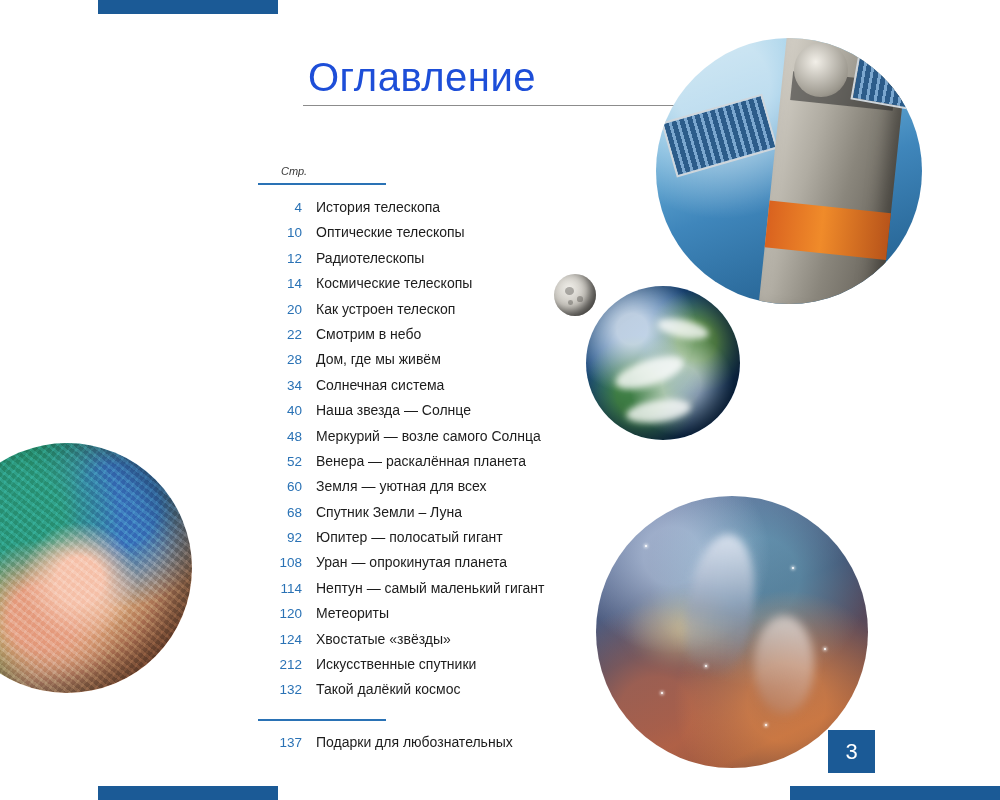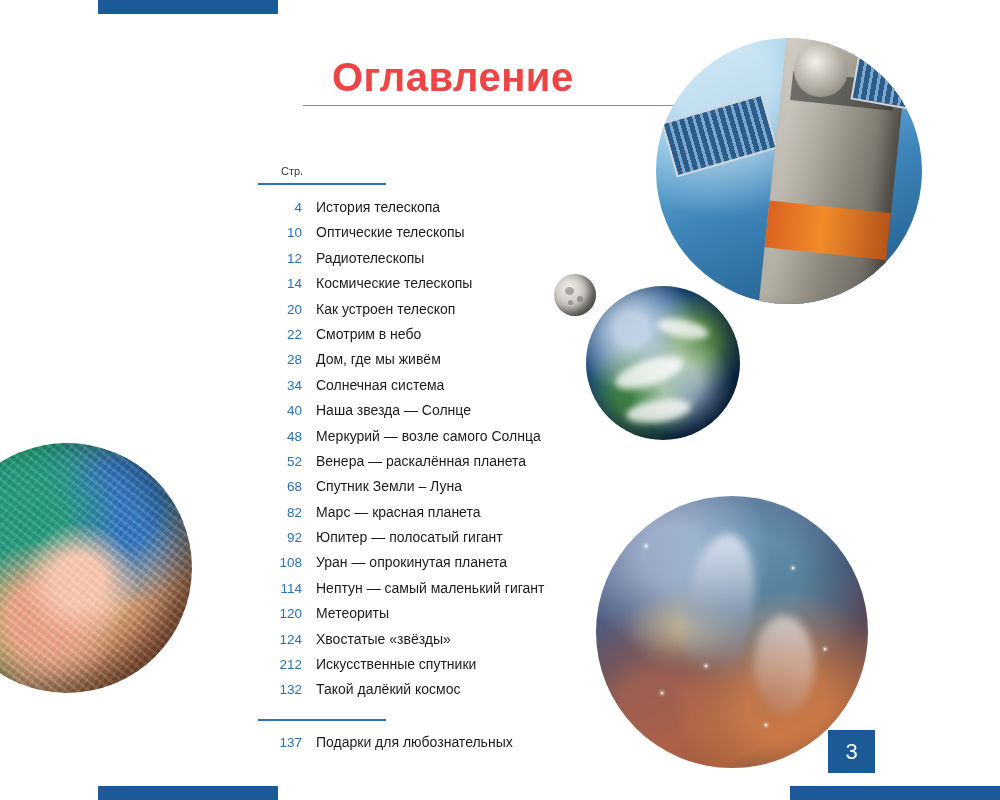--- a/index.html
+++ b/index.html
@@ -45,44 +45,44 @@
     width: 210px;
     height: 14px;
   }
 
   
   .title {
     position: absolute;
     left: 308px;
     top: 55px;
     font-size: 40px;
-    font-weight: 700;
-    color: #ef4444;
+    font-weight: 400;
+    color: #1d4ed8;
     letter-spacing: 0.5px;
     line-height: 1.1;
-    margin-left: 24px;
   }
   .title-rule {
     position: absolute;
     left: 303px;
     top: 105px;
     width: 430px;
     height: 1px;
     background: #8c8c8c;
   }
 
   
   .toc {
     position: absolute;
     left: 258px;
     top: 165px;
     width: 330px;
   }
   .toc-head {
     font-size: 11px;
+    font-style: italic;
     color: #3b3b3b;
     padding-left: 23px;
     margin-bottom: 6px;
   }
   .toc-rule {
     width: 128px;
     height: 2px;
     background: #2a72b5;
     margin-bottom: 14px;
   }
@@ -396,28 +396,28 @@
     </div>
     <div class="toc-row">
       <span class="toc-page">48</span>
       <span class="toc-label">Меркурий — возле самого Солнца</span>
     </div>
     <div class="toc-row">
       <span class="toc-page">52</span>
       <span class="toc-label">Венера — раскалённая планета</span>
     </div>
     <div class="toc-row">
+      <span class="toc-page">60</span>
+      <span class="toc-label">Земля — уютная для всех</span>
+    </div>
+    <div class="toc-row">
       <span class="toc-page">68</span>
       <span class="toc-label">Спутник Земли – Луна</span>
     </div>
     <div class="toc-row">
-      <span class="toc-page">82</span>
-      <span class="toc-label">Марс — красная планета</span>
-    </div>
-    <div class="toc-row">
       <span class="toc-page">92</span>
       <span class="toc-label">Юпитер — полосатый гигант</span>
     </div>
     <div class="toc-row">
       <span class="toc-page">108</span>
       <span class="toc-label">Уран — опрокинутая планета</span>
     </div>
     <div class="toc-row">
       <span class="toc-page">114</span>
       <span class="toc-label">Нептун — самый маленький гигант</span>

